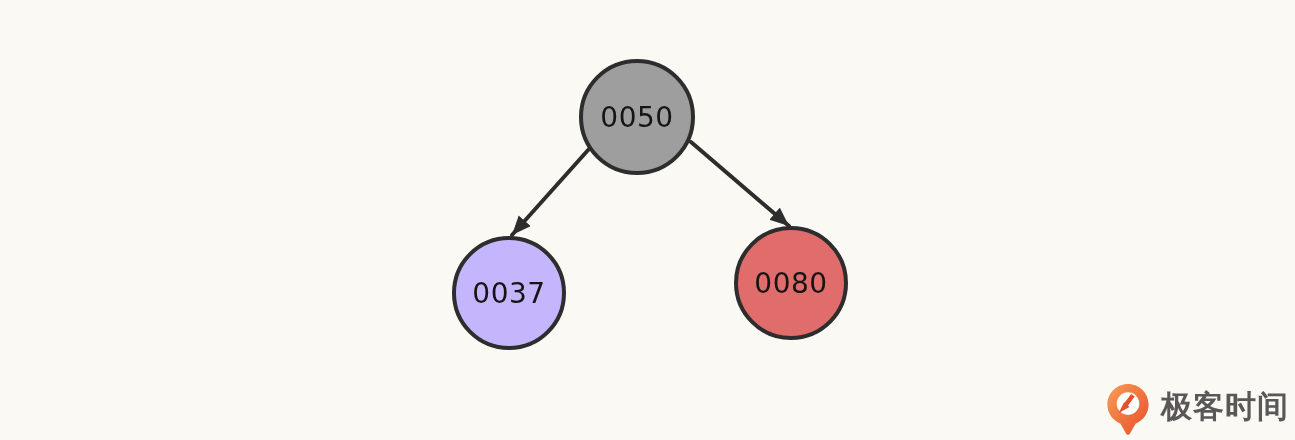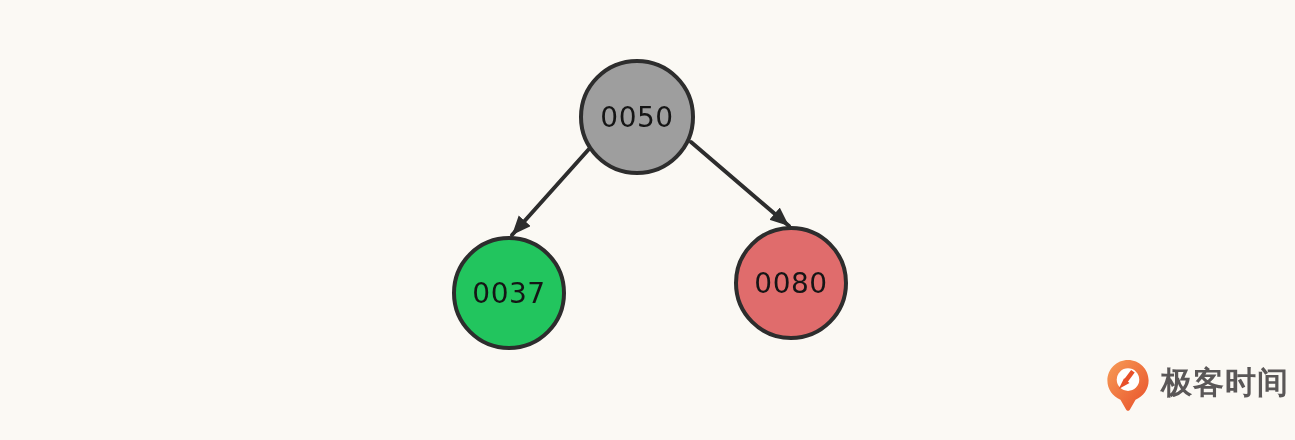--- a/index.html
+++ b/index.html
@@ -39,21 +39,21 @@
   .node-right { left: 734px; top: 226px; width: 114px; height: 114px; }
   .node-label {
     font-size: 28px;
     font-weight: 500;
     letter-spacing: 0.5px;
     user-select: none;
   }
   .logo {
     position: absolute;
     right: 6px;
-    bottom: 28px;
+    bottom: 4px;
     display: flex;
     align-items: center;
     gap: 11px;
     justify-content: center;
   }
   .logo-text {
     font-size: 31px;
     font-weight: 600;
     letter-spacing: 1px;
     line-height: 1;
@@ -72,21 +72,21 @@
       </marker>
     </defs>
     <line x1="589" y1="149" x2="512" y2="235" marker-end="url(#arrow)" style="stroke: rgb(45, 45, 45);"></line>
     <line x1="691" y1="142" x2="789" y2="226" marker-end="url(#arrow)" style="stroke: rgb(45, 45, 45);"></line>
   </svg>
 
   <div class="node node-root" style="background: rgb(158, 158, 158); border-color: rgb(45, 45, 45); color: rgb(21, 21, 21);">
     <span class="node-label">0050</span>
   </div>
 
-  <div class="node node-left" style="background: #22c55e; border-color: rgb(45, 45, 45); color: rgb(21, 21, 21);">
+  <div class="node node-left" style="background: #c4b5fd; border-color: rgb(45, 45, 45); color: rgb(21, 21, 21);">
     <span class="node-label">0037</span>
   </div>
 
   <div class="node node-right" style="background: rgb(224, 108, 108); border-color: rgb(45, 45, 45); color: rgb(21, 21, 21);">
     <span class="node-label">0080</span>
   </div>
 
   <div class="logo">
     <svg class="logo-icon" width="44" height="53" viewBox="0 0 44 54">
       <defs>

